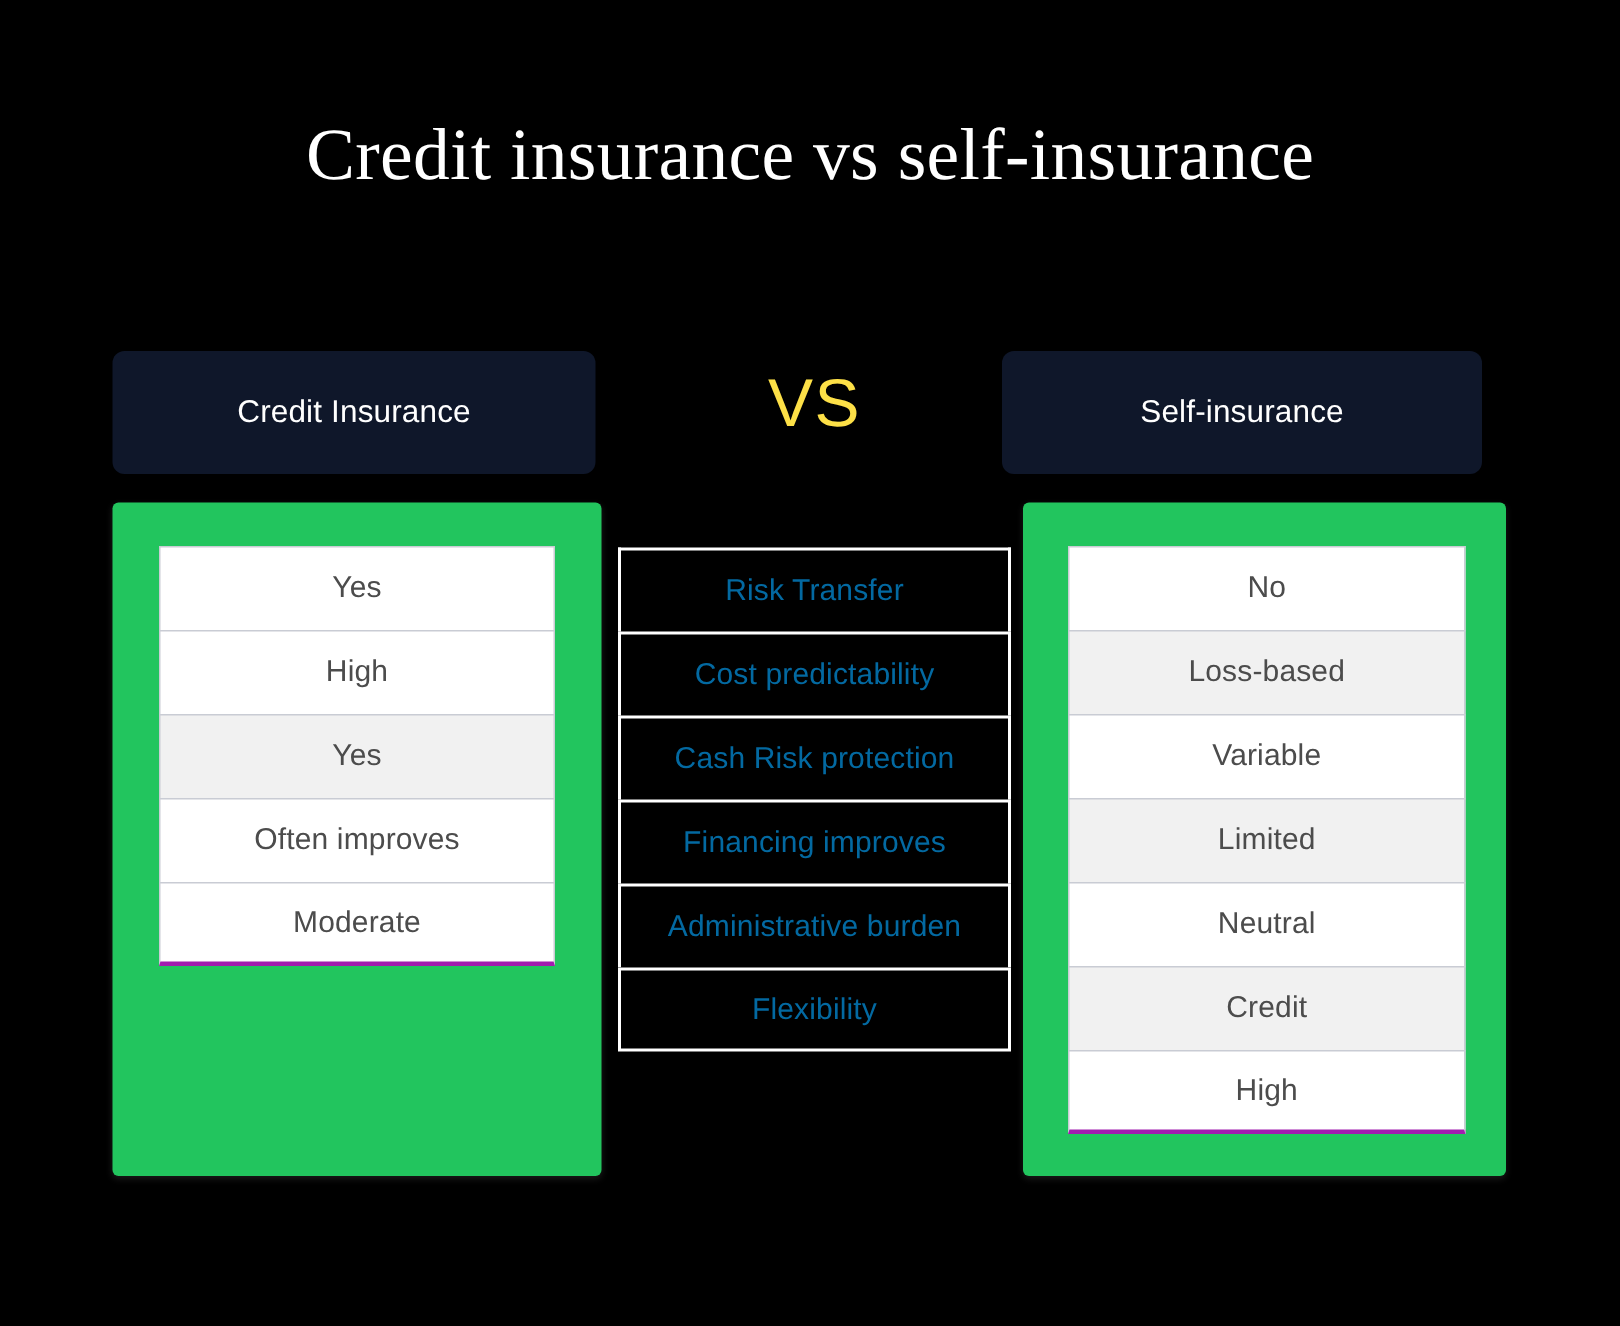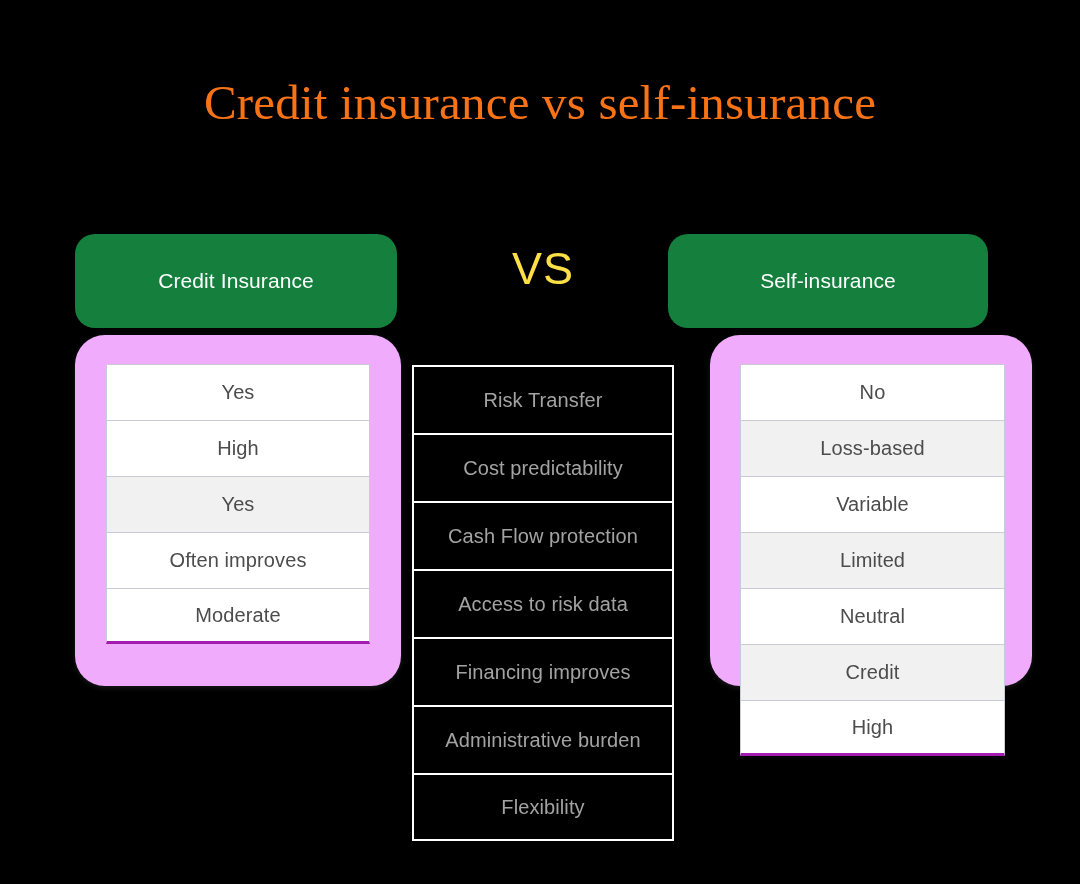--- a/index.html
+++ b/index.html
@@ -20,39 +20,39 @@
   .page-title {
     position: absolute;
     top: 72px;
     left: 0;
     width: 1080px;
     text-align: center;
     font-family: "Liberation Serif", serif;
     font-size: 49px;
     font-weight: 400;
     line-height: 62px;
-    color: #f97316;
+    color: #ffffff;
     letter-spacing: 0.2px;
   }
 
   
   .header-row {
     position: absolute;
     top: 234px;
     left: 0;
     width: 1080px;
     height: 74px;
   }
 
   .pill {
     position: absolute;
     top: 0;
-    height: 94px;
-    border-radius: 20px;
-    background: #15803d;
+    height: 82px;
+    border-radius: 8px;
+    background: #0f172a;
     color: #ffffff;
     font-size: 21px;
     font-weight: 400;
     display: flex;
     align-items: center;
     justify-content: center;
     letter-spacing: 0.1px;
   }
 
   .pill-left  { left: 75px;  width: 322px; }
@@ -80,27 +80,27 @@
     left: 0;
     width: 1080px;
     height: 455px;
   }
 
   
   .side-card {
     position: absolute;
     top: 0;
     width: 326px;
-    height: 351px;
-    background: #f0abfc;
-    border-radius: 30px;
+    height: 449px;
+    background: #22c55e;
+    border-radius: 4px;
     box-shadow: 0 2px 5px rgba(255,255,255,0.10);
   }
   .side-card-left  { left: 75px; }
-  .side-card-right { left: 682px; width: 322px; margin-left: 28px; }
+  .side-card-right { left: 682px; width: 322px; }
 
   .rows-wrap {
     position: absolute;
     top: 29px;
     left: 31px;
     width: 264px;
   }
   .side-card-right .rows-wrap { left: 30px; width: 265px; }
 
   .cell {
@@ -120,26 +120,26 @@
 
   
   .mid-col {
     position: absolute;
     top: 30px;
     left: 412px;
     width: 262px;
   }
 
   .mid-cell {
-    height: 68px;
+    height: 56px;
     display: flex;
     align-items: center;
     justify-content: center;
     font-size: 20px;
-    color: #a3a3a3;
+    color: #0369a1;
     background: #000000;
     border: 2px solid #ffffff;
     border-bottom: none;
     letter-spacing: 0.1px;
   }
   .mid-cell:last-child { border-bottom: 2px solid #ffffff; }
 </style>
 </head>
 <body>
 
@@ -163,22 +163,21 @@
         <div class="cell">High</div>
         <div class="cell alt">Yes</div>
         <div class="cell">Often improves</div>
         <div class="cell">Moderate</div>
       </div>
   </div>
 
   <div class="mid-col" id="mid-col">
       <div class="mid-cell">Risk Transfer</div>
       <div class="mid-cell">Cost predictability</div>
-      <div class="mid-cell">Cash Flow protection</div>
-      <div class="mid-cell">Access to risk data</div>
+      <div class="mid-cell">Cash Risk protection</div>
       <div class="mid-cell">Financing improves</div>
       <div class="mid-cell">Administrative burden</div>
       <div class="mid-cell">Flexibility</div>
     </div>
 
   <div class="side-card side-card-right">
     <div class="rows-wrap" id="right-col">
         <div class="cell">No</div>
         <div class="cell alt">Loss-based</div>
         <div class="cell">Variable</div>

